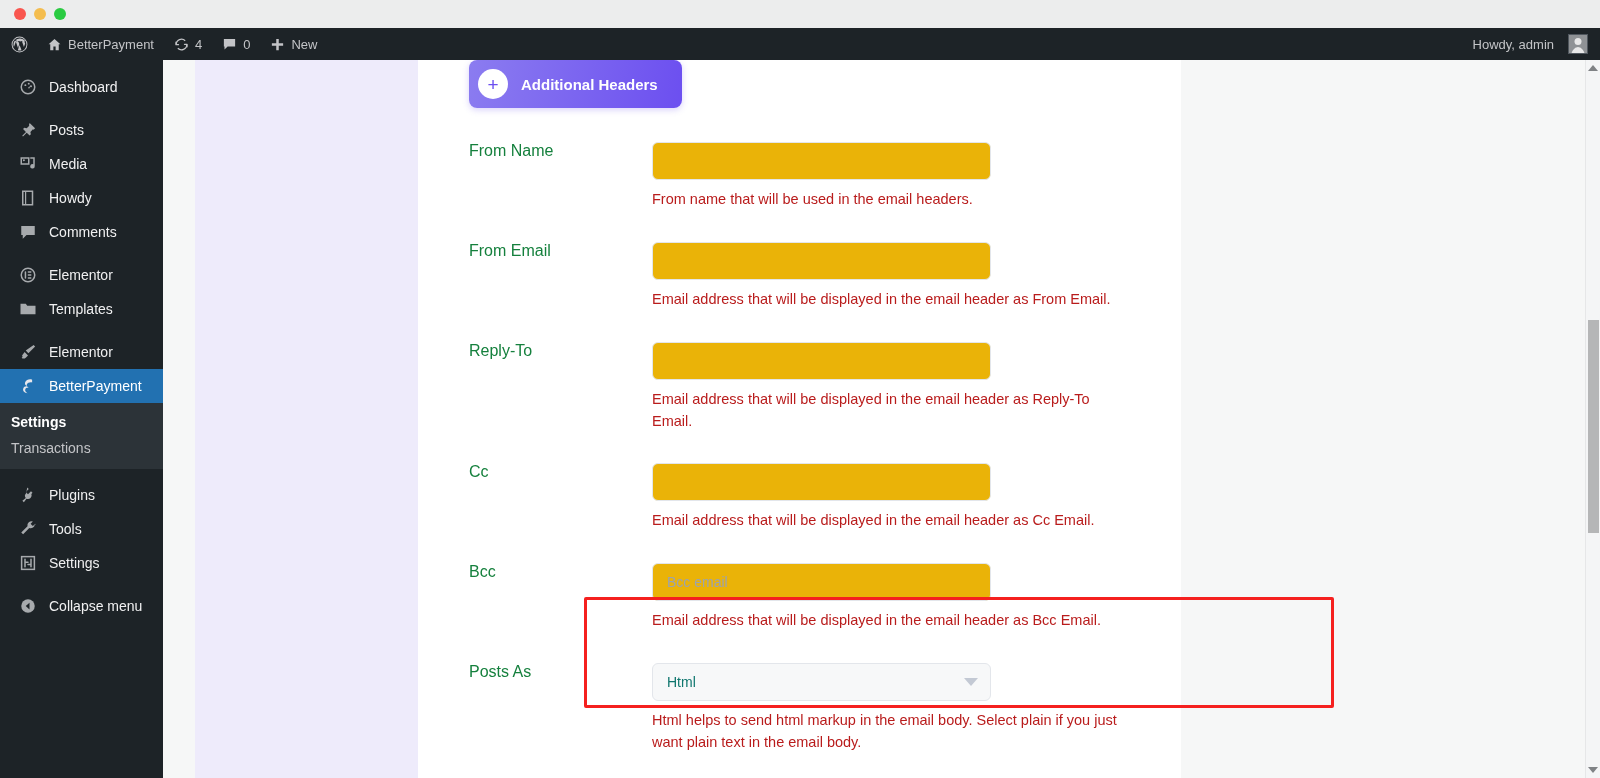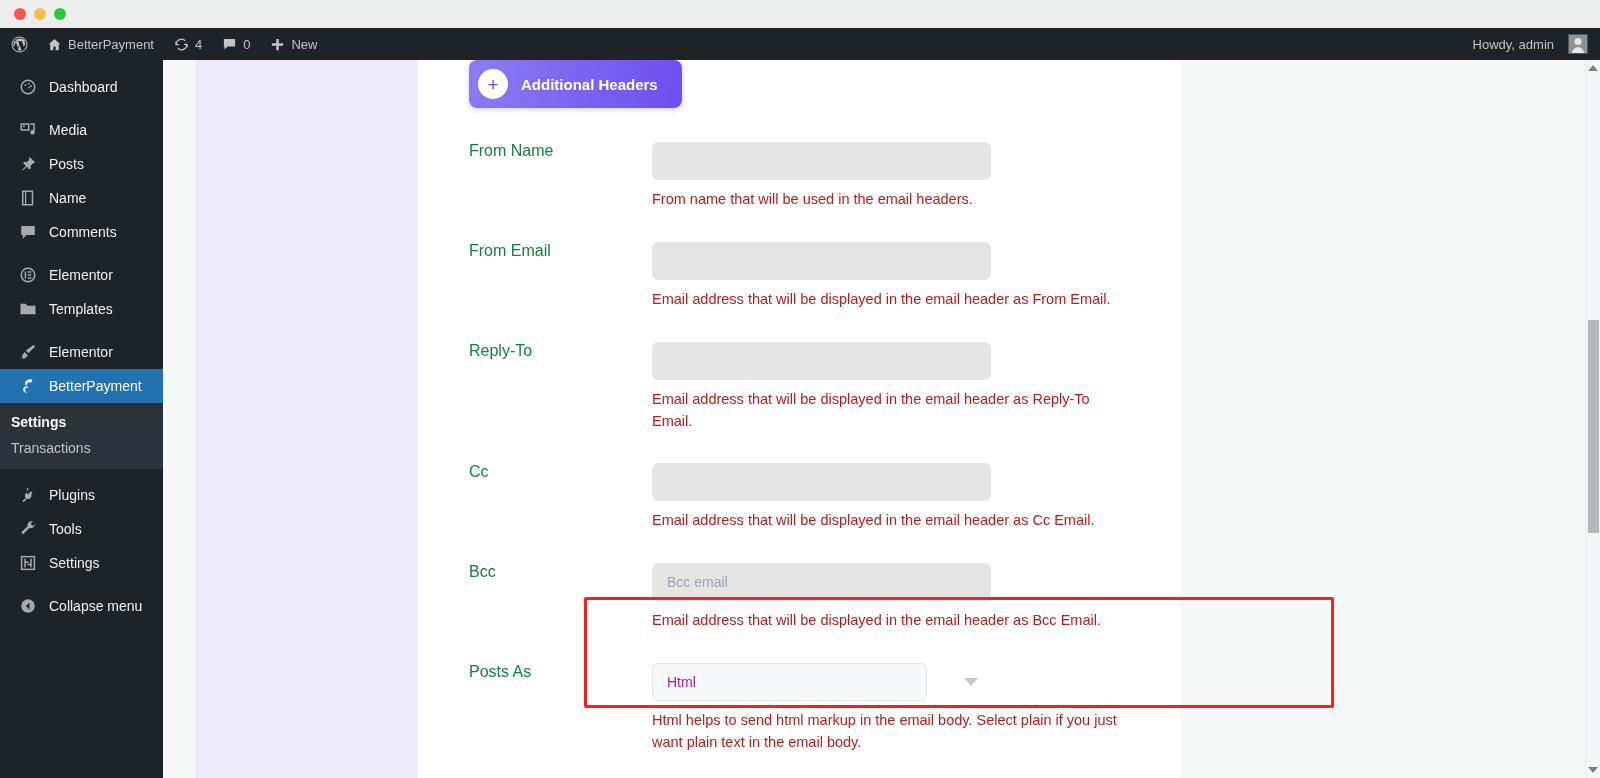--- a/index.html
+++ b/index.html
@@ -116,35 +116,35 @@
 
   .field-row { position: absolute; left: 0; width: 763px; }
   .field-label {
     position: absolute; left: 51px; top: 0;
     font-size: 16px; color: #15803d; font-weight: 400;
     font-family: "Liberation Sans", sans-serif;
   }
   .field-control { position: absolute; left: 234px; top: 0; width: 339px; }
   .text-input {
     width: 339px; height: 38px;
-    background: #e5e5e5; border: 1px solid #e3e6eb; border-radius: 6px;
+    background: #eab308; border: 1px solid #e3e6eb; border-radius: 6px;
     padding: 0 14px; font-size: 14px; color: #3b4354;
     font-family: "Liberation Sans", sans-serif; outline: none;
   }
   .text-input::placeholder { color: #9ba3af; }
   .field-help {
     margin-top: 9px; font-size: 14.5px; line-height: 1.5; color: #b91c1c;
     width: 470px; font-family: "Liberation Sans", sans-serif;
   }
 
   .select-wrap { position: relative; width: 339px; }
   .select-input {
-    width: 275px; height: 38px;
+    width: 339px; height: 38px;
     background: #f7f8f9; border: 1px solid #e3e6eb; border-radius: 6px;
-    padding: 0 34px 0 14px; font-size: 14px; color: #a21caf;
+    padding: 0 34px 0 14px; font-size: 14px; color: #0f766e;
     font-family: "Liberation Sans", sans-serif;
     appearance: none; -webkit-appearance: none; outline: none; cursor: pointer;
   }
   .select-caret {
     position: absolute; right: 13px; top: 50%; transform: translateY(-50%);
     width: 0; height: 0; pointer-events: none;
     border-left: 7px solid transparent; border-right: 7px solid transparent;
     border-top: 8px solid #c3c9d4;
   }
 
@@ -244,45 +244,45 @@
         </svg>
     </span>
     <span>Dashboard</span>
   </div>
 
   <div class="menu-sep"></div>
 
   <div class="menu-item">
     <span class="mi-icon">
       <svg width="18" height="18" viewBox="0 0 24 24" fill="currentColor">
+          <path d="M14.2 2.6l7.2 7.2-1.8 1.8-1-.5-3.4 3.4.6 3.3-1.6 1.6-3.9-3.9-5 5-1-1 5-5-3.9-3.9 1.6-1.6 3.3.6 3.4-3.4-.5-1z"></path>
+        </svg>
+    </span>
+    <span>Posts</span>
+  </div>
+
+  <div class="menu-item">
+    <span class="mi-icon">
+      <svg width="18" height="18" viewBox="0 0 24 24" fill="currentColor">
           <path d="M3 4h10v8H3z" fill="none" stroke="currentColor" stroke-width="2"></path>
           <circle cx="6.5" cy="7" r="1.3"></circle>
           <path d="M15 3h6v12a3 3 0 11-2-2.8V5h-4z"></path>
         </svg>
     </span>
     <span>Media</span>
   </div>
 
   <div class="menu-item">
     <span class="mi-icon">
       <svg width="18" height="18" viewBox="0 0 24 24" fill="currentColor">
-          <path d="M14.2 2.6l7.2 7.2-1.8 1.8-1-.5-3.4 3.4.6 3.3-1.6 1.6-3.9-3.9-5 5-1-1 5-5-3.9-3.9 1.6-1.6 3.3.6 3.4-3.4-.5-1z"></path>
-        </svg>
-    </span>
-    <span>Posts</span>
-  </div>
-
-  <div class="menu-item">
-    <span class="mi-icon">
-      <svg width="18" height="18" viewBox="0 0 24 24" fill="currentColor">
           <path d="M5 3h13v18H5z" fill="none" stroke="currentColor" stroke-width="2"></path>
           <path d="M8 3h1.6v18H8z"></path>
         </svg>
     </span>
-    <span>Name</span>
+    <span>Howdy</span>
   </div>
 
   <div class="menu-item">
     <span class="mi-icon">
       <svg width="18" height="18" viewBox="0 0 24 24" fill="currentColor">
           <path d="M3 4h18v12H10l-5 5v-5H3z"></path>
         </svg>
     </span>
     <span>Comments</span>
   </div>

